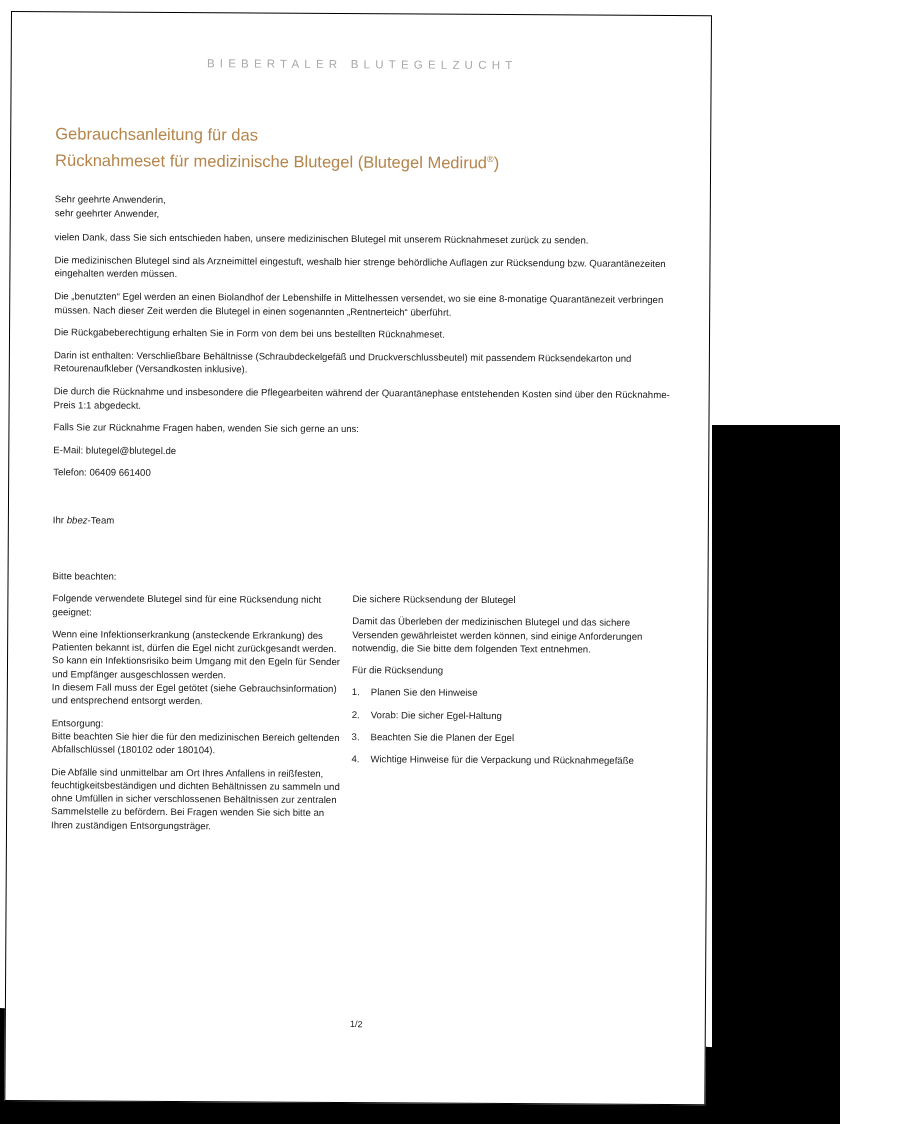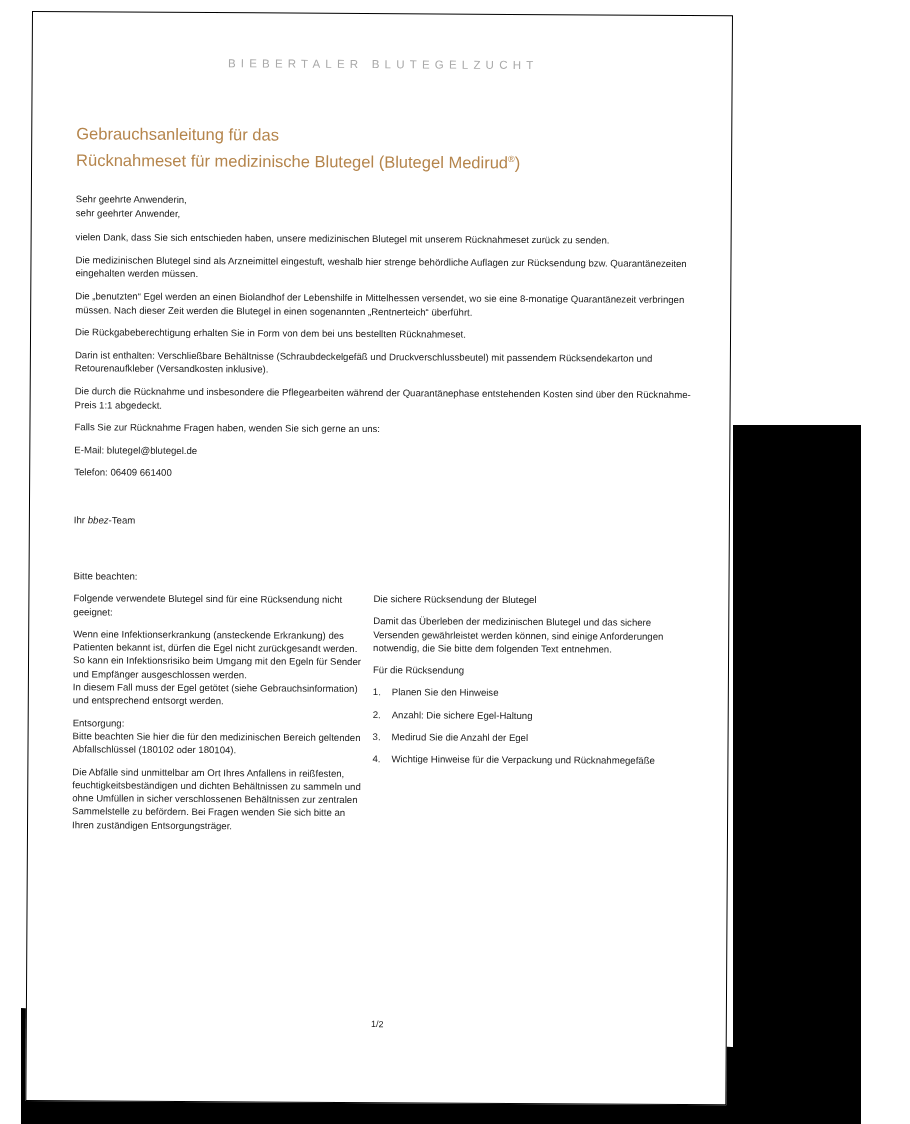--- a/index.html
+++ b/index.html
@@ -7,21 +7,20 @@
     padding: 0;
     background: #ffffff;
   }
   #stage {
     position: relative;
     width: 840px;
     height: 1124px;
     overflow: hidden;
     background: #ffffff;
     font-family: "Liberation Sans", sans-serif;
-    margin-left: 21px;
   }
 
   
   .backdrop-right {
     position: absolute;
     left: 712px;
     top: 425px;
     width: 198px;
     height: 683px;
     background: #000000;
@@ -207,22 +206,22 @@
         <p>Bitte beachten Sie hier die für den medizinischen Bereich geltenden Abfallschlüssel (180102 oder 180104).</p>
         <p>Die Abfälle sind unmittelbar am Ort Ihres Anfallens in reißfesten, feuchtigkeitsbeständigen und dichten Behältnissen zu sammeln und ohne Umfüllen in sicher verschlossenen Behältnissen zur zentralen Sammelstelle zu befördern. Bei Fragen wenden Sie sich bitte an Ihren zuständigen Entsorgungsträger.</p>
       </div>
 
       <div class="col col-right">
         <p>Die sichere Rücksendung der Blutegel</p>
         <p>Damit das Überleben der medizinischen Blutegel und das sichere Versenden gewährleistet werden können, sind einige Anforderungen notwendig, die Sie bitte dem folgenden Text entnehmen.</p>
         <p>Für die Rücksendung</p>
         <ol class="numlist">
           <li><span class="num">1.</span><span>Planen Sie den Hinweise</span></li>
-          <li><span class="num">2.</span><span>Anzahl: Die sichere Egel-Haltung</span></li>
-          <li><span class="num">3.</span><span>Medirud Sie die Anzahl der Egel</span></li>
+          <li><span class="num">2.</span><span>Vorab: Die sicher Egel-Haltung</span></li>
+          <li><span class="num">3.</span><span>Beachten Sie die Planen der Egel</span></li>
           <li><span class="num">4.</span><span>Wichtige Hinweise für die Verpackung und Rücknahmegefäße</span></li>
         </ol>
       </div>
 
       <div class="page-num">1/2</div>
 
     </div>
   </div>
 
 </div>

